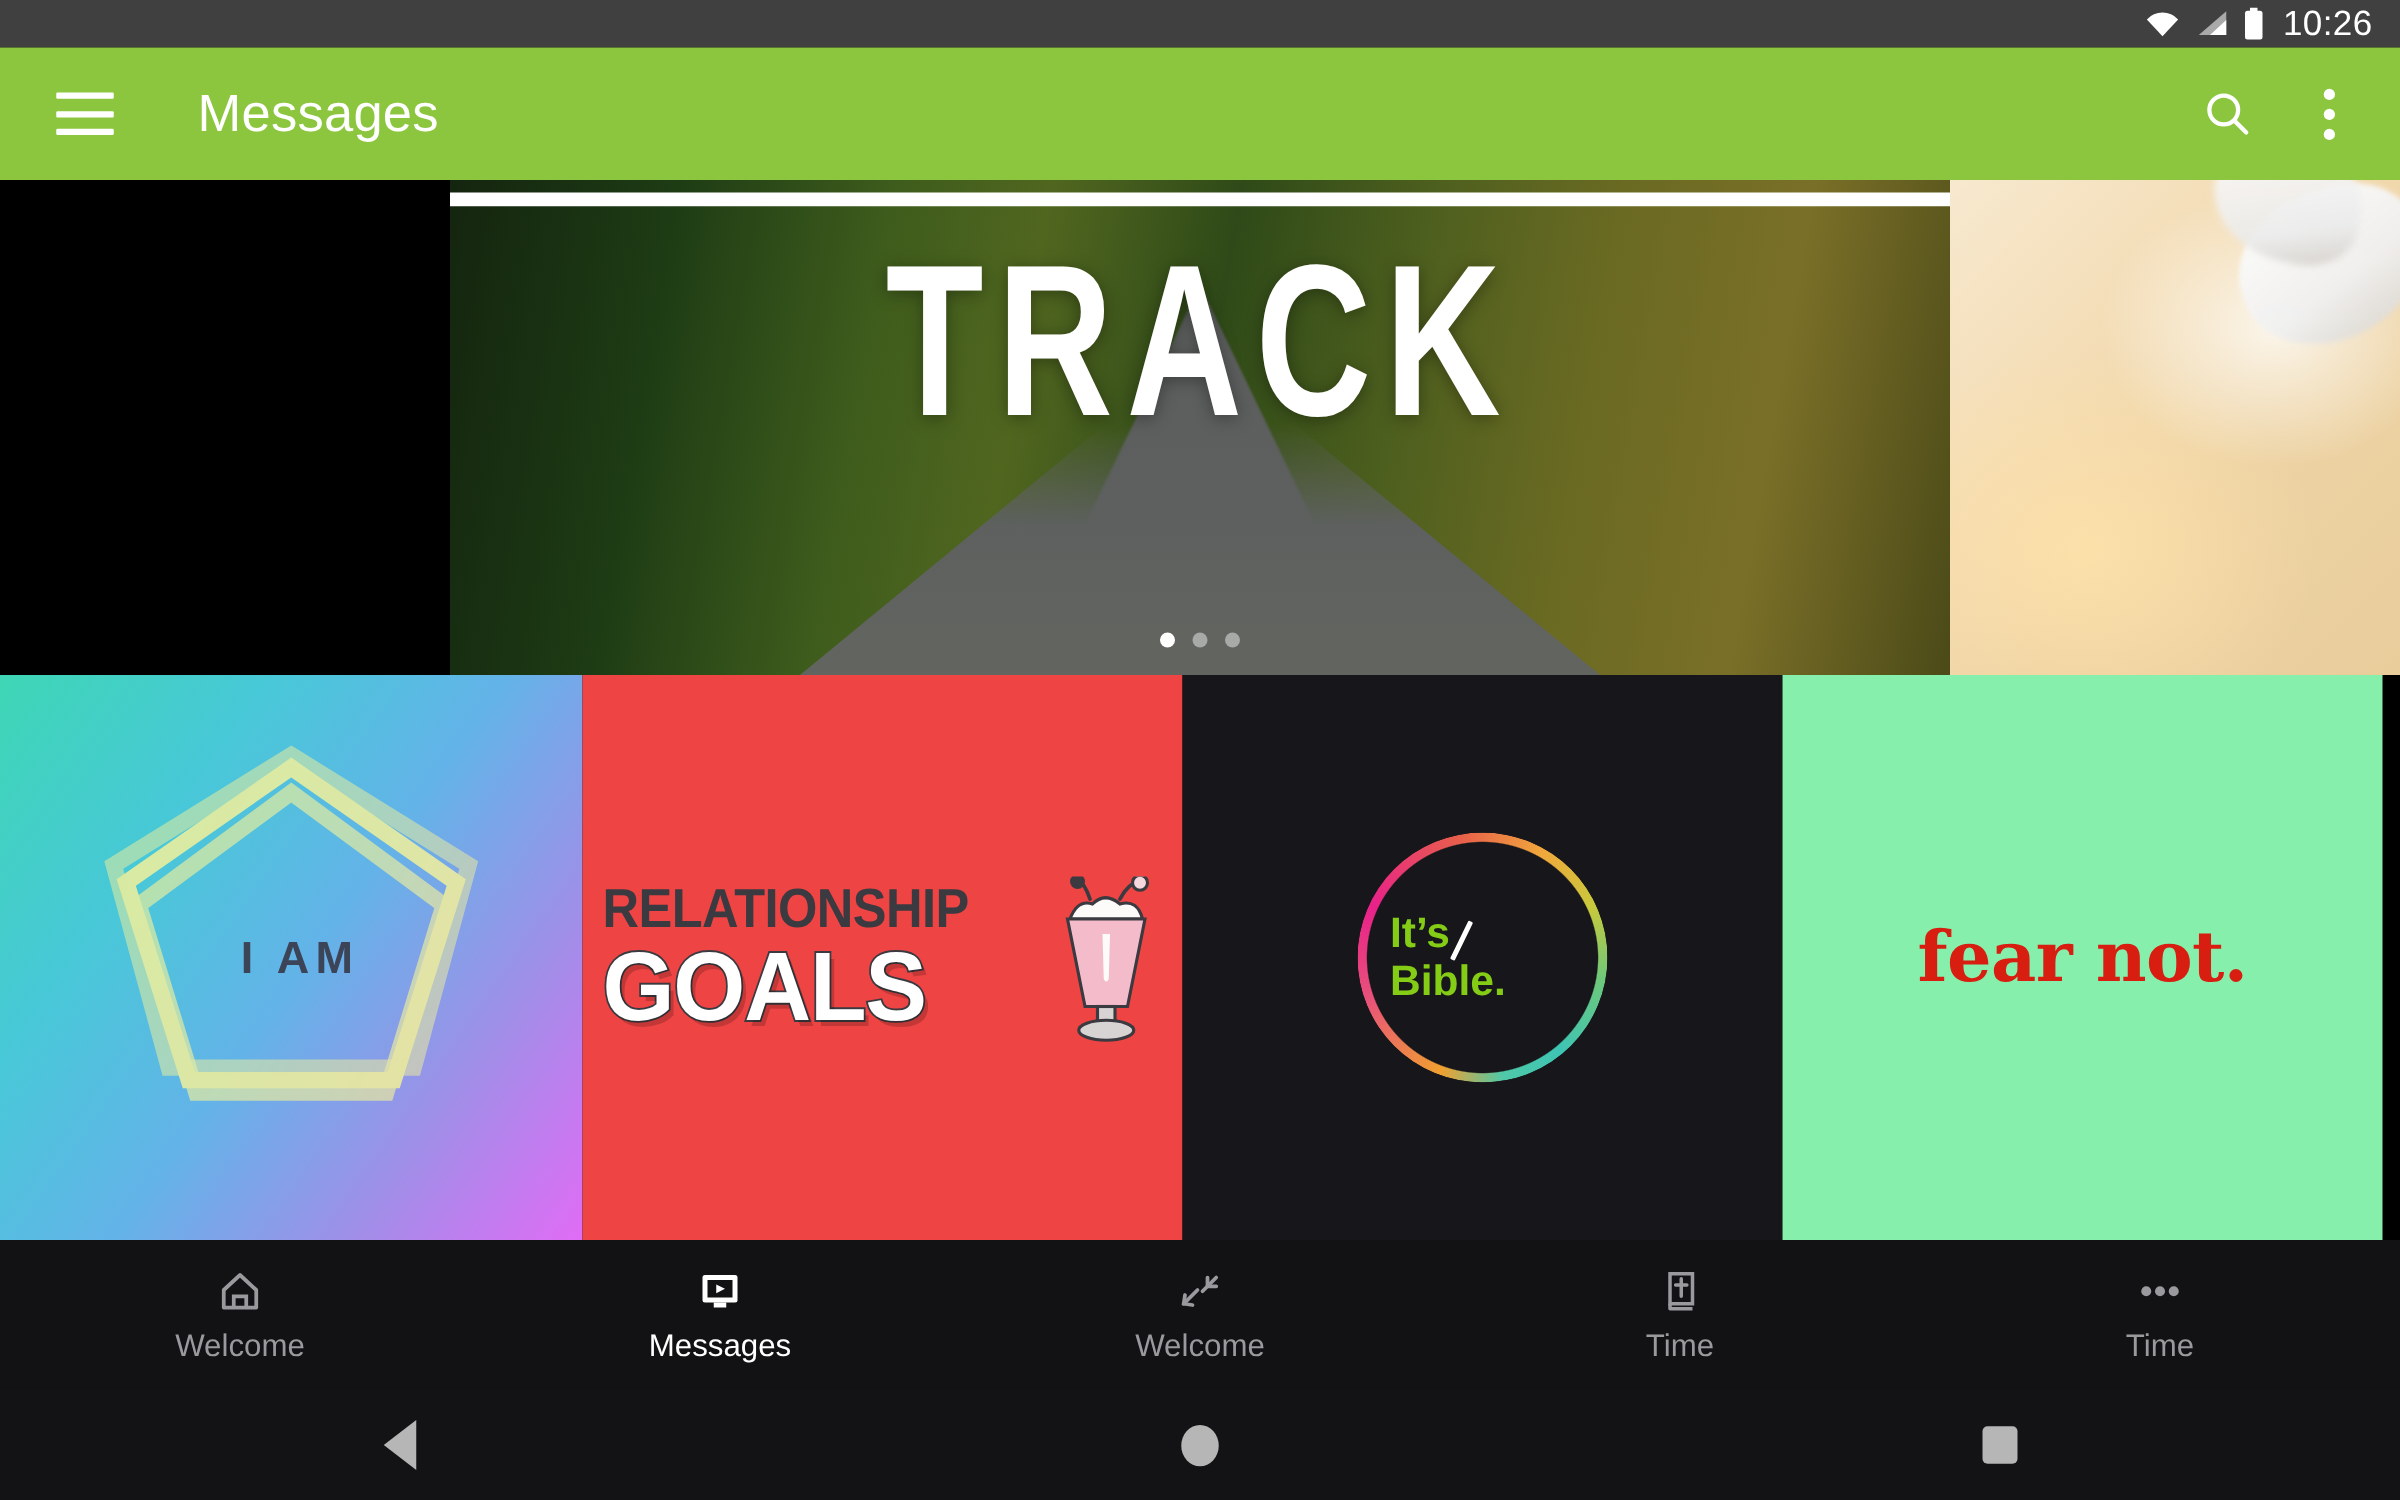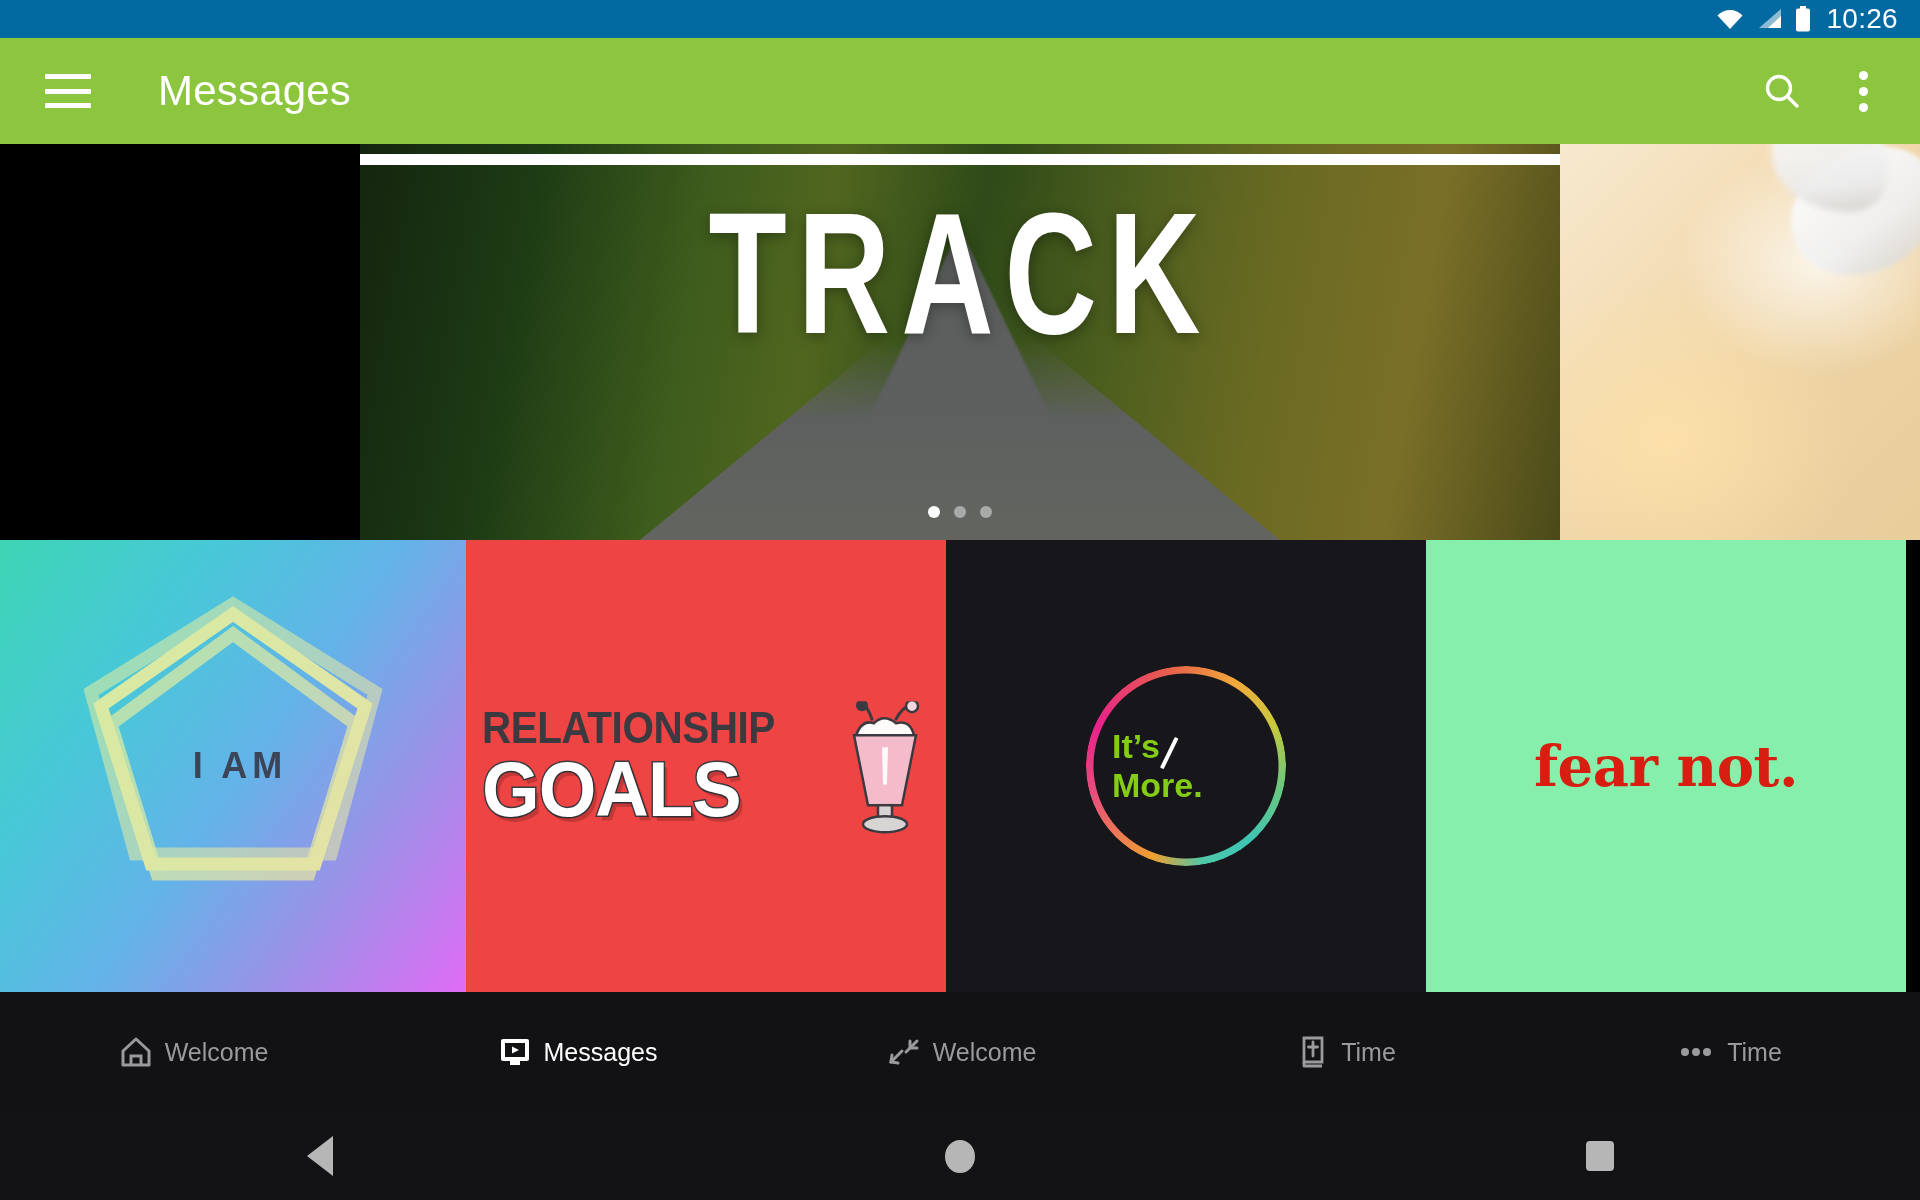--- a/index.html
+++ b/index.html
@@ -7,21 +7,21 @@
     width:1920px; height:1200px;
     background:#000;
     font-family:"Liberation Sans", sans-serif;
     overflow:hidden;
   }
   #app { position:relative; width:1920px; height:1200px; }
 
   
   .statusbar {
     position:absolute; top:0; left:0; width:1920px; height:38px;
-    background:#0369a1;
+    background:#404040;
     display:flex; align-items:center; justify-content:flex-end;
     padding-right:22px; gap:11px;
   }
   .sb-icon { display:flex; align-items:center; }
   .sb-time {
     color:#ffffff; font-size:28px; letter-spacing:.3px;
     line-height:1; margin-left:3px; font-weight:400;
   }
 
   
@@ -218,21 +218,21 @@
     font-family:"DejaVu Serif","Liberation Serif", serif;
     font-size:56px; font-weight:700; letter-spacing:-.5px;
   }
 
   
   .bottomnav {
     position:absolute; top:992px; left:0; width:1920px; height:120px;
     background:#121214; display:flex;
   }
   .navitem {
-    flex:1; display:flex; flex-direction:row; align-items:center;
+    flex:1; display:flex; flex-direction:column; align-items:center;
     justify-content:center; gap:9px; cursor:pointer;
   }
   .navitem .nav-label { font-size:25px; color:#9a9a9e; }
   .navitem.active .nav-label { color:#ffffff; }
   .nav-ico { height:42px; display:flex; align-items:center; justify-content:center; }
 
   
   .sysbar {
     position:absolute; top:1112px; left:0; width:1920px; height:88px;
     background:#131315; display:flex; align-items:center;
@@ -345,21 +345,21 @@
         <path d="M40 46 L46 46 L45 82 Q43 86 41 82 Z" fill="#fdfbfa"></path>
         <rect x="36" y="104" width="14" height="13" fill="#d8d4d4" stroke="#3a3a40" stroke-width="2.5"></rect>
         <ellipse cx="43" cy="123" rx="22" ry="8" fill="#d8d4d4" stroke="#3a3a40" stroke-width="2.5"></ellipse>
       </svg>
     </div>
 
     <div class="tile tile-time">
       <div class="ring"></div>
       <div class="time-text">
         <span>It’s</span><span class="slash"></span><br>
-        <span>More.</span>
+        <span>Bible.</span>
       </div>
     </div>
 
     <div class="tile tile-fear">
       <div class="fear-text">fear not.</div>
     </div>
   </div>
 
   <div class="bottomnav">
 

